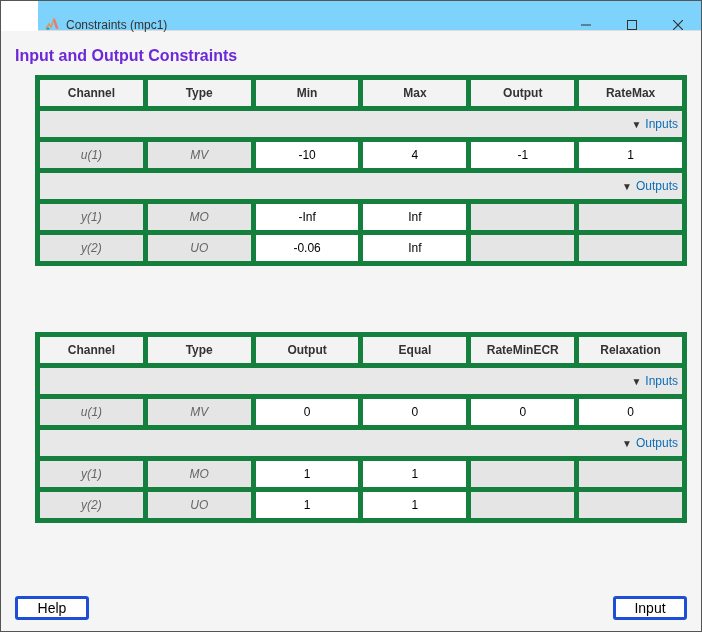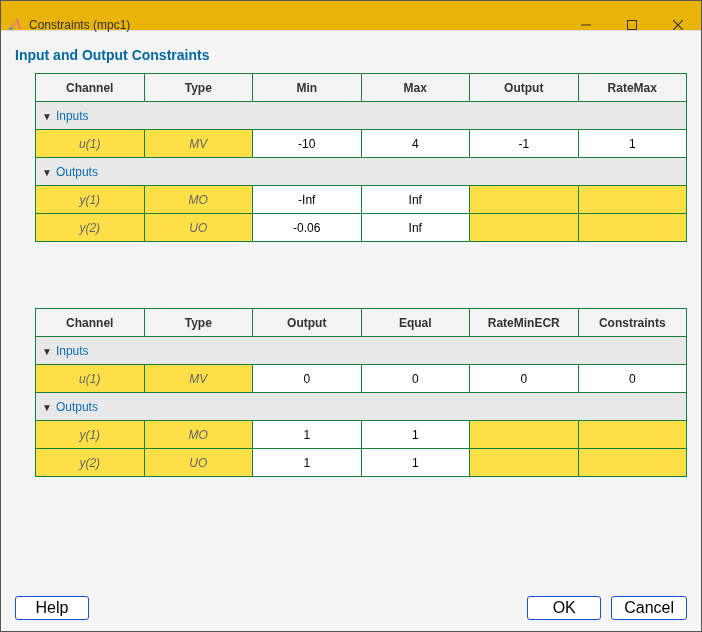--- a/index.html
+++ b/index.html
@@ -9,104 +9,105 @@
     font-size: 12px;
     background: #f0f0f0;
     width: 702px;
     height: 632px;
     overflow: hidden;
     border: 1px solid #555;
     background: #fff;
   }
   .titlebar {
     height: 30px;
-    background: #eab308;
+    background: #7dd3fc;
     display: flex;
     align-items: center;
     padding: 18px 0 0 6px;
     border-bottom: 1px solid #ddd;
+    margin-left: 37px;
   }
   .titlebar .app-icon {
     width: 16px; height: 16px;
     margin-right: 6px;
     display: inline-flex;
   }
   .titlebar .title { flex: 1; font-size: 12px; color: #333; }
   .win-btn {
     width: 46px; height: 30px;
     display: flex; align-items: center; justify-content: center;
     color: #333;
   }
   .content {
     padding: 12px 14px 8px 14px;
     background: #f5f5f5;
     height: calc(100% - 30px - 46px);
     overflow: auto;
   }
   .section-title {
     font-weight: bold;
-    font-size: 14px;
-    color: #0369a1;
+    font-size: 16px;
+    color: #6d28d9;
     margin: 4px 0 10px 0;
   }
   .tbl {
     border-collapse: collapse;
     width: calc(100% - 20px);
     margin-left: 20px;
     background: #fff;
     table-layout: fixed;
   }
   .tbl th, .tbl td {
-    border: 1px solid #15803d;
+    border: 5px solid #15803d;
     padding: 6px 4px;
     text-align: center;
     font-size: 12px;
     height: 28px;
     margin-top: 12px;
   }
   .tbl th {
     background: #f3f3f3;
     font-weight: bold;
     color: #333;
   }
   .group-row td {
     background: #e8e8e8;
-    text-align: left;
+    text-align: right;
     padding-left: 6px;
     color: #0b6db7;
     font-weight: normal;
   }
   .group-row .tri {
     color: #333;
     display: inline-block;
     margin-right: 4px;
     font-size: 10px;
   }
   .readonly-cell {
-    background: #fde047;
+    background: #e5e5e5;
     color: #666;
     font-style: italic;
   }
   .spacer { height: 66px; }
   .footer {
     height: 46px;
     display: flex;
     align-items: center;
     padding: 0 14px;
     background: #f5f5f5;
     gap: 10px;
   }
   .footer .spacer-flex { flex: 1; }
   .btn {
     min-width: 74px;
     height: 24px;
     background: #fff;
-    border: 1px solid #1d4ed8;
+    border: 3px solid #1d4ed8;
     border-radius: 3px;
-    font-size: 16px;
+    font-size: 14px;
     cursor: pointer;
     padding: 0 12px;
   }
 </style>
 </head>
 <body>
 
 <div class="titlebar">
   <span class="app-icon">
     <svg viewBox="0 0 16 16" width="16" height="16">
@@ -185,21 +186,21 @@
 
 
   <table class="tbl">
     <tbody>
         <tr>
       <th>Channel</th>
       <th>Type</th>
       <th>Output</th>
       <th>Equal</th>
       <th>RateMinECR</th>
-      <th>Constraints</th>
+      <th>Relaxation</th>
     </tr>
     <tr class="group-row">
       <td colspan="6"><span class="tri">▼</span><span>Inputs</span></td>
     </tr>
     <tr>
       <td class="readonly-cell">u(1)</td>
       <td class="readonly-cell">MV</td>
       <td>0</td>
       <td>0</td>
       <td>0</td>
@@ -225,15 +226,14 @@
       <td class="readonly-cell"></td>
     </tr>
   </tbody>
     </table>
 
 </div>
 
 <div class="footer">
   <button class="btn">Help</button>
   <div class="spacer-flex"></div>
-  <button class="btn">OK</button>
-  <button class="btn">Cancel</button>
+  <button class="btn">Input</button>
 </div>
 
 </body></html>

